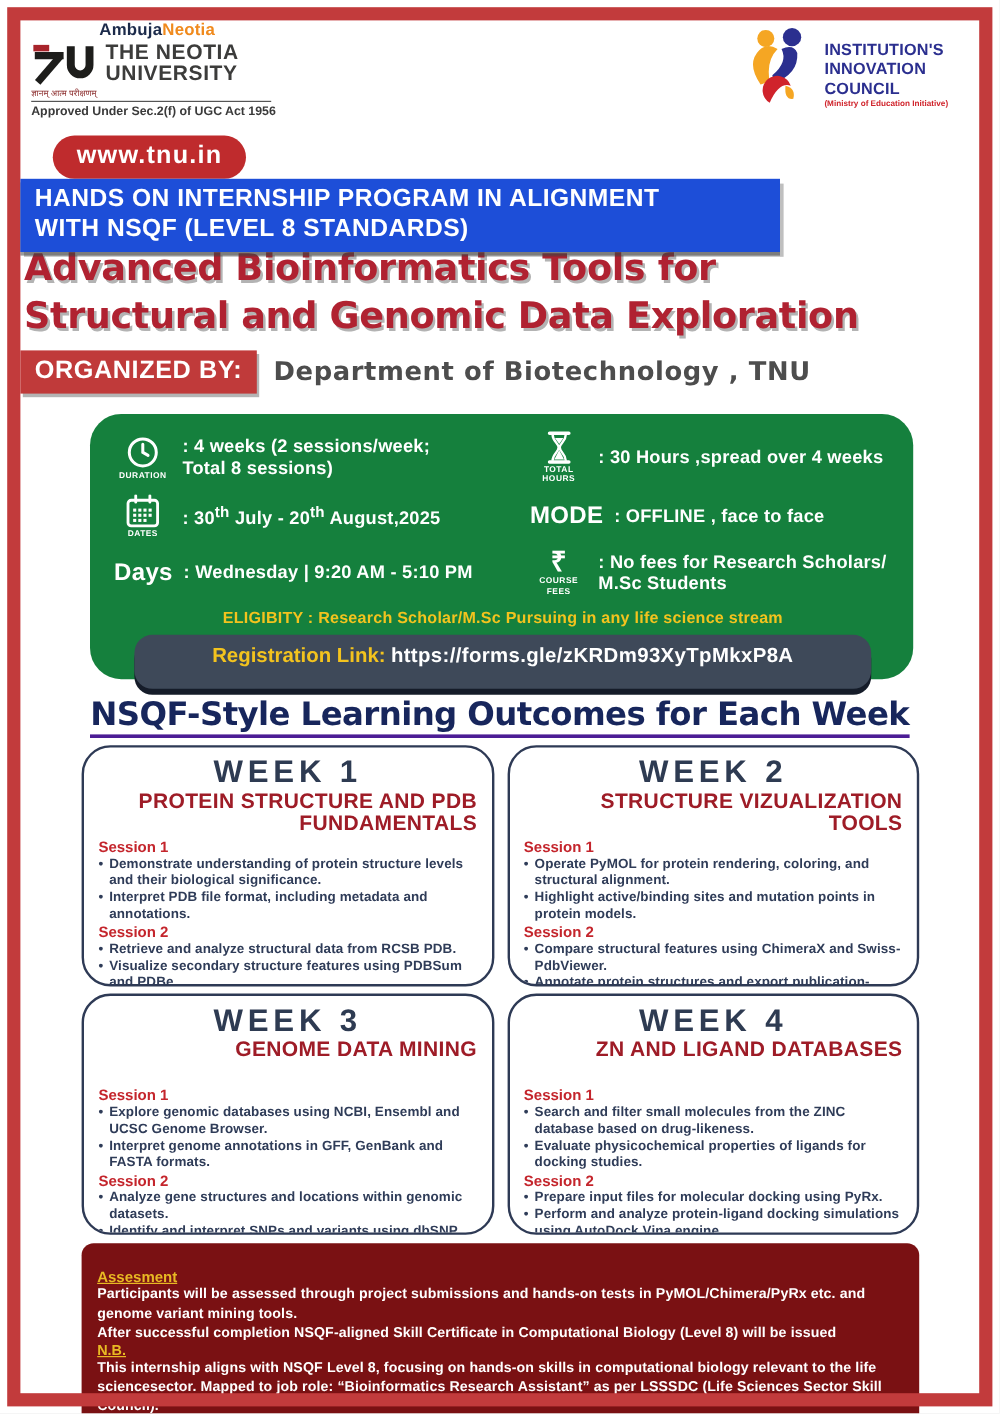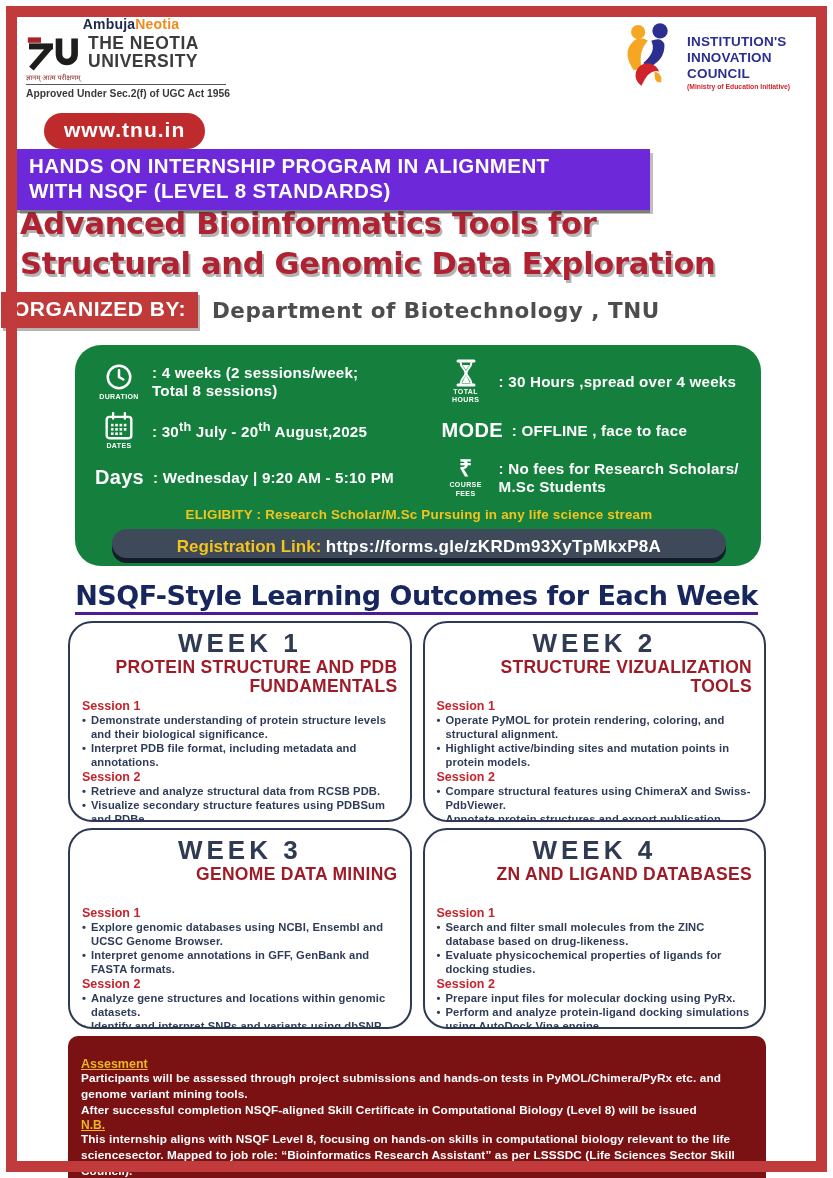--- a/index.html
+++ b/index.html
@@ -15,42 +15,42 @@
   .tnu-name{ font-size:17.5px; font-weight:bold; color:#3c3c3b; line-height:1.02; letter-spacing:.5px; }
   .motto{ font-size:7px; color:#8a2a2a; margin-top:2px; border-bottom:1.5px solid #555; padding-bottom:2px; width:200px; }
   .approval{ font-size:10.3px; font-weight:bold; color:#3a3a3a; margin-top:3px; }
   .tnu-btn{ display:inline-block; margin:14px 0 0 18px; background:#bf2b2d; color:#fff; font-size:21px; font-weight:bold; padding:5px 20px 7px; border-radius:20px; letter-spacing:1px; cursor:pointer; }
   .iic{ position:absolute; right:28px; top:20px; display:flex; align-items:flex-start; gap:6px; width:190px; }
   .iic-text{ margin-top:14px; }
   .iic-line{ font-size:13.5px; font-weight:bold; color:#2b2f8f; line-height:1.18; letter-spacing:.2px; }
   .iic-sub{ font-size:6.8px; font-weight:bold; color:#d0232b; margin-top:1px; }
 
   
-  .banner{ position:absolute; left:17px; top:149px; width:633px; background:#6d28d9; color:#fff; padding:5px 12px 7px; box-shadow:3px 4px 0 #3f3f3f55, 0 3px 0 #44444488; z-index:6; }
+  .banner{ position:absolute; left:17px; top:149px; width:633px; background:#1d4ed8; color:#fff; padding:5px 12px 7px; box-shadow:3px 4px 0 #3f3f3f55, 0 3px 0 #44444488; z-index:6; }
   .banner div{ font-size:20.5px; font-weight:bold; letter-spacing:.4px; line-height:1.2; }
 
   
   .main-title{ position:absolute; left:20px; top:204px; width:800px; font-family:"DejaVu Sans", sans-serif; font-size:30.5px; font-weight:bold; color:#b02231; line-height:1.3; letter-spacing:-.3px; text-shadow:2px 3px 0 #b3b3b3; }
 
   
-  .organized{ position:absolute; left:1px; top:292px; display:flex; align-items:center; }
+  .organized{ position:absolute; left:17px; top:292px; display:flex; align-items:center; }
   .org-label{ background:#c03a3a; color:#fff; font-size:21px; font-weight:bold; padding:5px 12px 7px; letter-spacing:.5px; box-shadow:2px 3px 0 #44444466; }
   .org-value{ font-family:"DejaVu Sans", sans-serif; font-size:21.5px; font-weight:bold; color:#4d4d4d; margin-left:14px; letter-spacing:.5px; }
 
   
   .infobox{ position:absolute; left:75px; top:345px; width:686px; height:221px; background:#15803d; border-radius:26px; padding:14px 18px 10px 20px; color:#fff; }
   .igrid{ display:grid; grid-template-columns:1.13fr 1fr; column-gap:6px; row-gap:7px; }
   .irow{ display:flex; align-items:center; gap:9px; }
   .ic{ width:48px; flex:none; display:flex; flex-direction:column; align-items:center; }
   .iclabel{ font-size:7px; font-weight:bold; letter-spacing:.4px; text-align:center; line-height:1.2; margin-top:1px; }
   .ival{ font-size:15.2px; font-weight:bold; line-height:1.18; letter-spacing:.2px; }
   .big-label{ font-size:20px; font-weight:bold; flex:none; letter-spacing:.3px; }
   .rupee{ font-size:23px; font-weight:bold; line-height:1; }
   .elig{ text-align:center; color:#f3c31e; font-size:13.4px; font-weight:bold; margin-top:9px; letter-spacing:.2px; }
-  .regpill{ margin:7px auto 0; width:614px; background:#3e4959; border-radius:15px; padding:8px 10px 1px; text-align:center; box-shadow:0 5px 0 #151c29; cursor:pointer; }
+  .regpill{ margin:7px auto 0; width:614px; background:#3e4959; border-radius:15px; padding:8px 10px 17px; text-align:center; box-shadow:0 5px 0 #151c29; cursor:pointer; }
   .reg-label{ color:#f3c31e; font-size:17px; font-weight:bold; }
   .reg-url{ color:#fff; font-size:17px; font-weight:bold; letter-spacing:.3px; }
 
   
   .outcomes{ position:absolute; left:0; top:580px; width:100%; text-align:center; font-family:"DejaVu Sans", sans-serif; font-size:27px; font-weight:bold; color:#17265c; letter-spacing:-.5px; }
   .outcomes span{ border-bottom:3px solid #4c1d95; padding-bottom:1px; }
 
   
   .weeks{ position:absolute; left:68px; top:621px; width:698px; display:grid; grid-template-columns:1fr 1fr; gap:6px 11px; }
   .wk{ background:#fff; border:2.5px solid #2e3a55; border-radius:24px; height:201px; padding:6px 12px 4px; overflow:hidden; }

